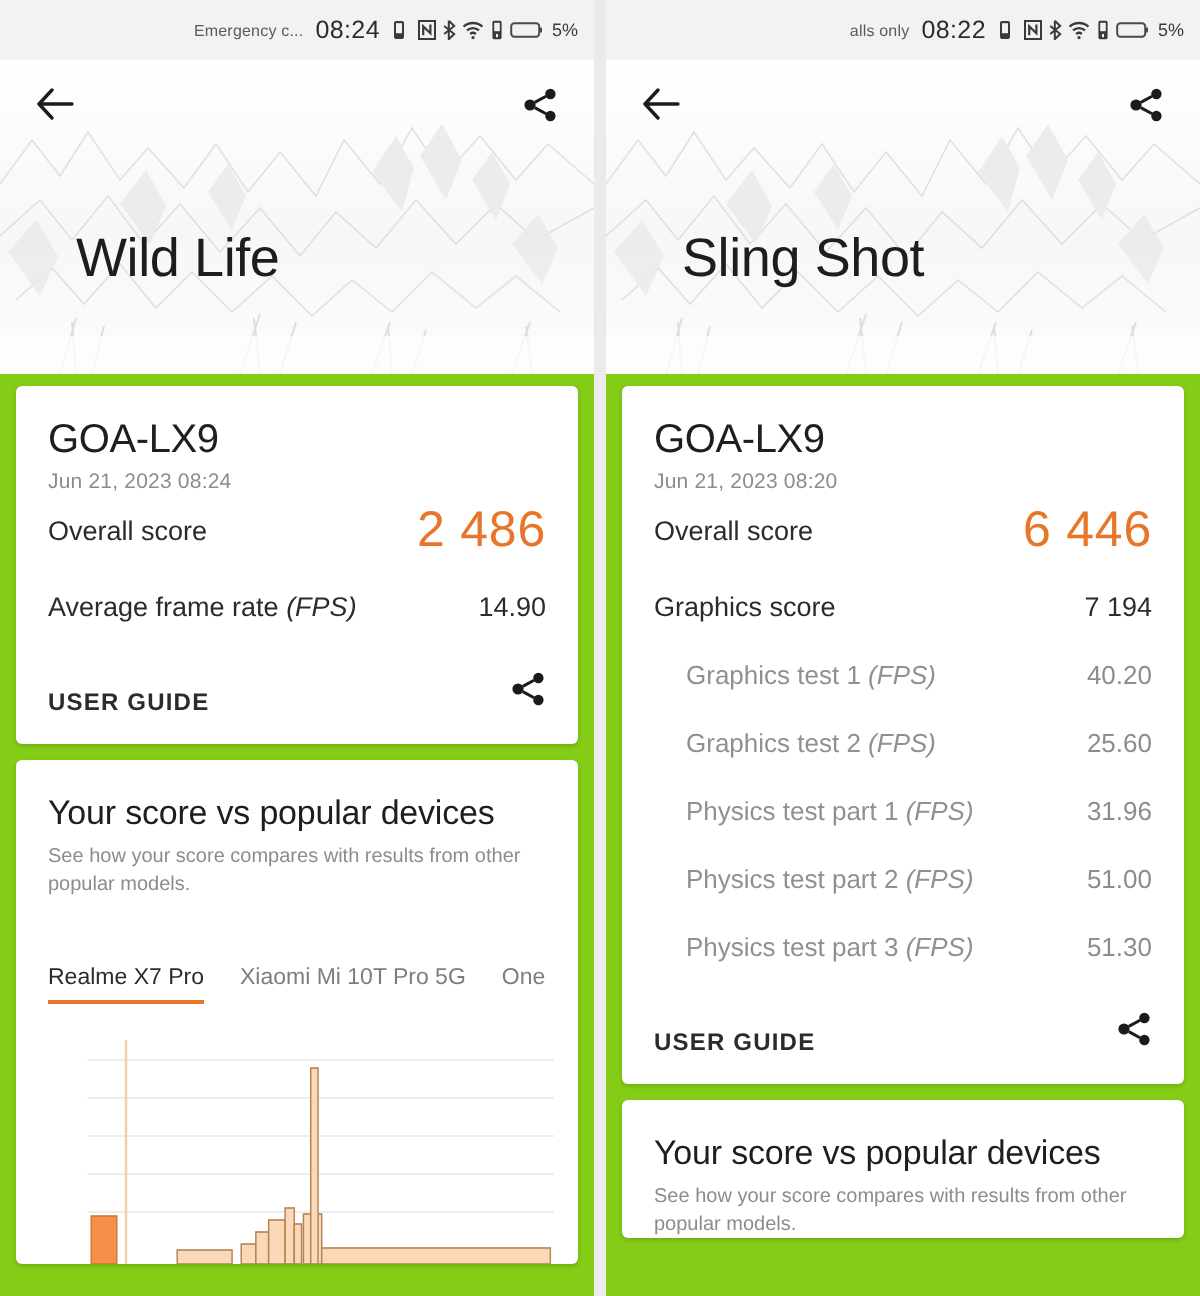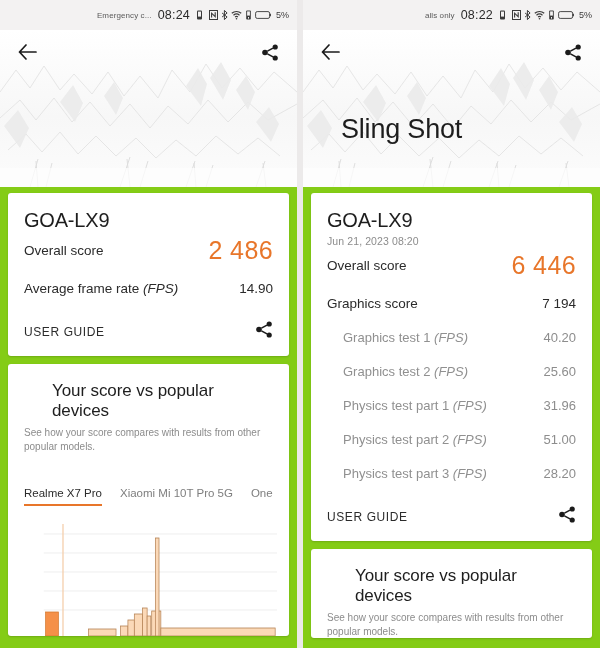--- a/index.html
+++ b/index.html
@@ -124,38 +124,38 @@
   .row-val.big {
     font-size: 25px;
     color: #e8762a;
     letter-spacing: .4px;
     line-height: 1;
   }
   .score-row.overall { padding: 6px 0 8px 0; align-items: center; }
 
   .guide-row {
     display: flex;
-    align-items: center;
+    align-items: flex-end;
     justify-content: space-between;
     padding: 16px 0 14px 0;
     cursor: pointer;
+    font-weight: bold;
   }
   .guide-label {
     font-size: 12px;
     color: #2b2b2b;
     letter-spacing: .6px;
   }
 
   
   .cmp-title {
     font-size: 17px;
     color: #1e1e1e;
     padding-top: 17px;
     letter-spacing: -0.1px;
-    margin-left: 28px;
   }
   .cmp-sub {
     font-size: 10px;
     color: #8c8c8c;
     padding-top: 5px;
     line-height: 1.35;
   }
   .tabs {
     display: flex;
     align-items: flex-end;
@@ -273,26 +273,28 @@
         </div>
         <div class="icon-btn">
           <svg width="17" height="17" viewBox="0 0 17 17">
               <circle cx="13.2" cy="3" r="2.6" fill="#1b1b1b"></circle>
               <circle cx="13.2" cy="14" r="2.6" fill="#1b1b1b"></circle>
               <circle cx="3" cy="8.5" r="2.8" fill="#1b1b1b"></circle>
               <path d="M5.4 7.2 L11 4.1 M5.4 9.8 L11 12.9" stroke="#1b1b1b" stroke-width="1.5"></path>
             </svg>
         </div>
       </div>
+      <div class="hero-title">Wild Life</div>
     </div>
 
     <div class="body">
 
       <div class="card">
         <div class="dev-name">GOA-LX9</div>
+        <div class="dev-date">Jun 21, 2023 08:24</div>
 
         <div class="score-row overall first">
           <span class="row-label">Overall score</span>
           <span class="row-val big">2 486</span>
         </div>
 
         <div class="score-row">
           <span class="row-label"><span>Average frame rate </span><span class="unit">(FPS)</span></span>
           <span class="row-val">14.90</span>
         </div>
@@ -463,21 +465,21 @@
         <div class="score-row">
           <span class="row-label sub"><span>Physics test part 1 </span><span class="unit">(FPS)</span></span>
           <span class="row-val sub">31.96</span>
         </div>
         <div class="score-row">
           <span class="row-label sub"><span>Physics test part 2 </span><span class="unit">(FPS)</span></span>
           <span class="row-val sub">51.00</span>
         </div>
         <div class="score-row">
           <span class="row-label sub"><span>Physics test part 3 </span><span class="unit">(FPS)</span></span>
-          <span class="row-val sub">28.20</span>
+          <span class="row-val sub">51.30</span>
         </div>
 
         <div class="guide-row">
           <span class="guide-label">USER GUIDE</span>
           <span>
             <svg width="17" height="17" viewBox="0 0 17 17">
                 <circle cx="13.2" cy="3" r="2.6" fill="#1b1b1b"></circle>
                 <circle cx="13.2" cy="14" r="2.6" fill="#1b1b1b"></circle>
                 <circle cx="3" cy="8.5" r="2.8" fill="#1b1b1b"></circle>
                 <path d="M5.4 7.2 L11 4.1 M5.4 9.8 L11 12.9" stroke="#1b1b1b" stroke-width="1.5"></path>

